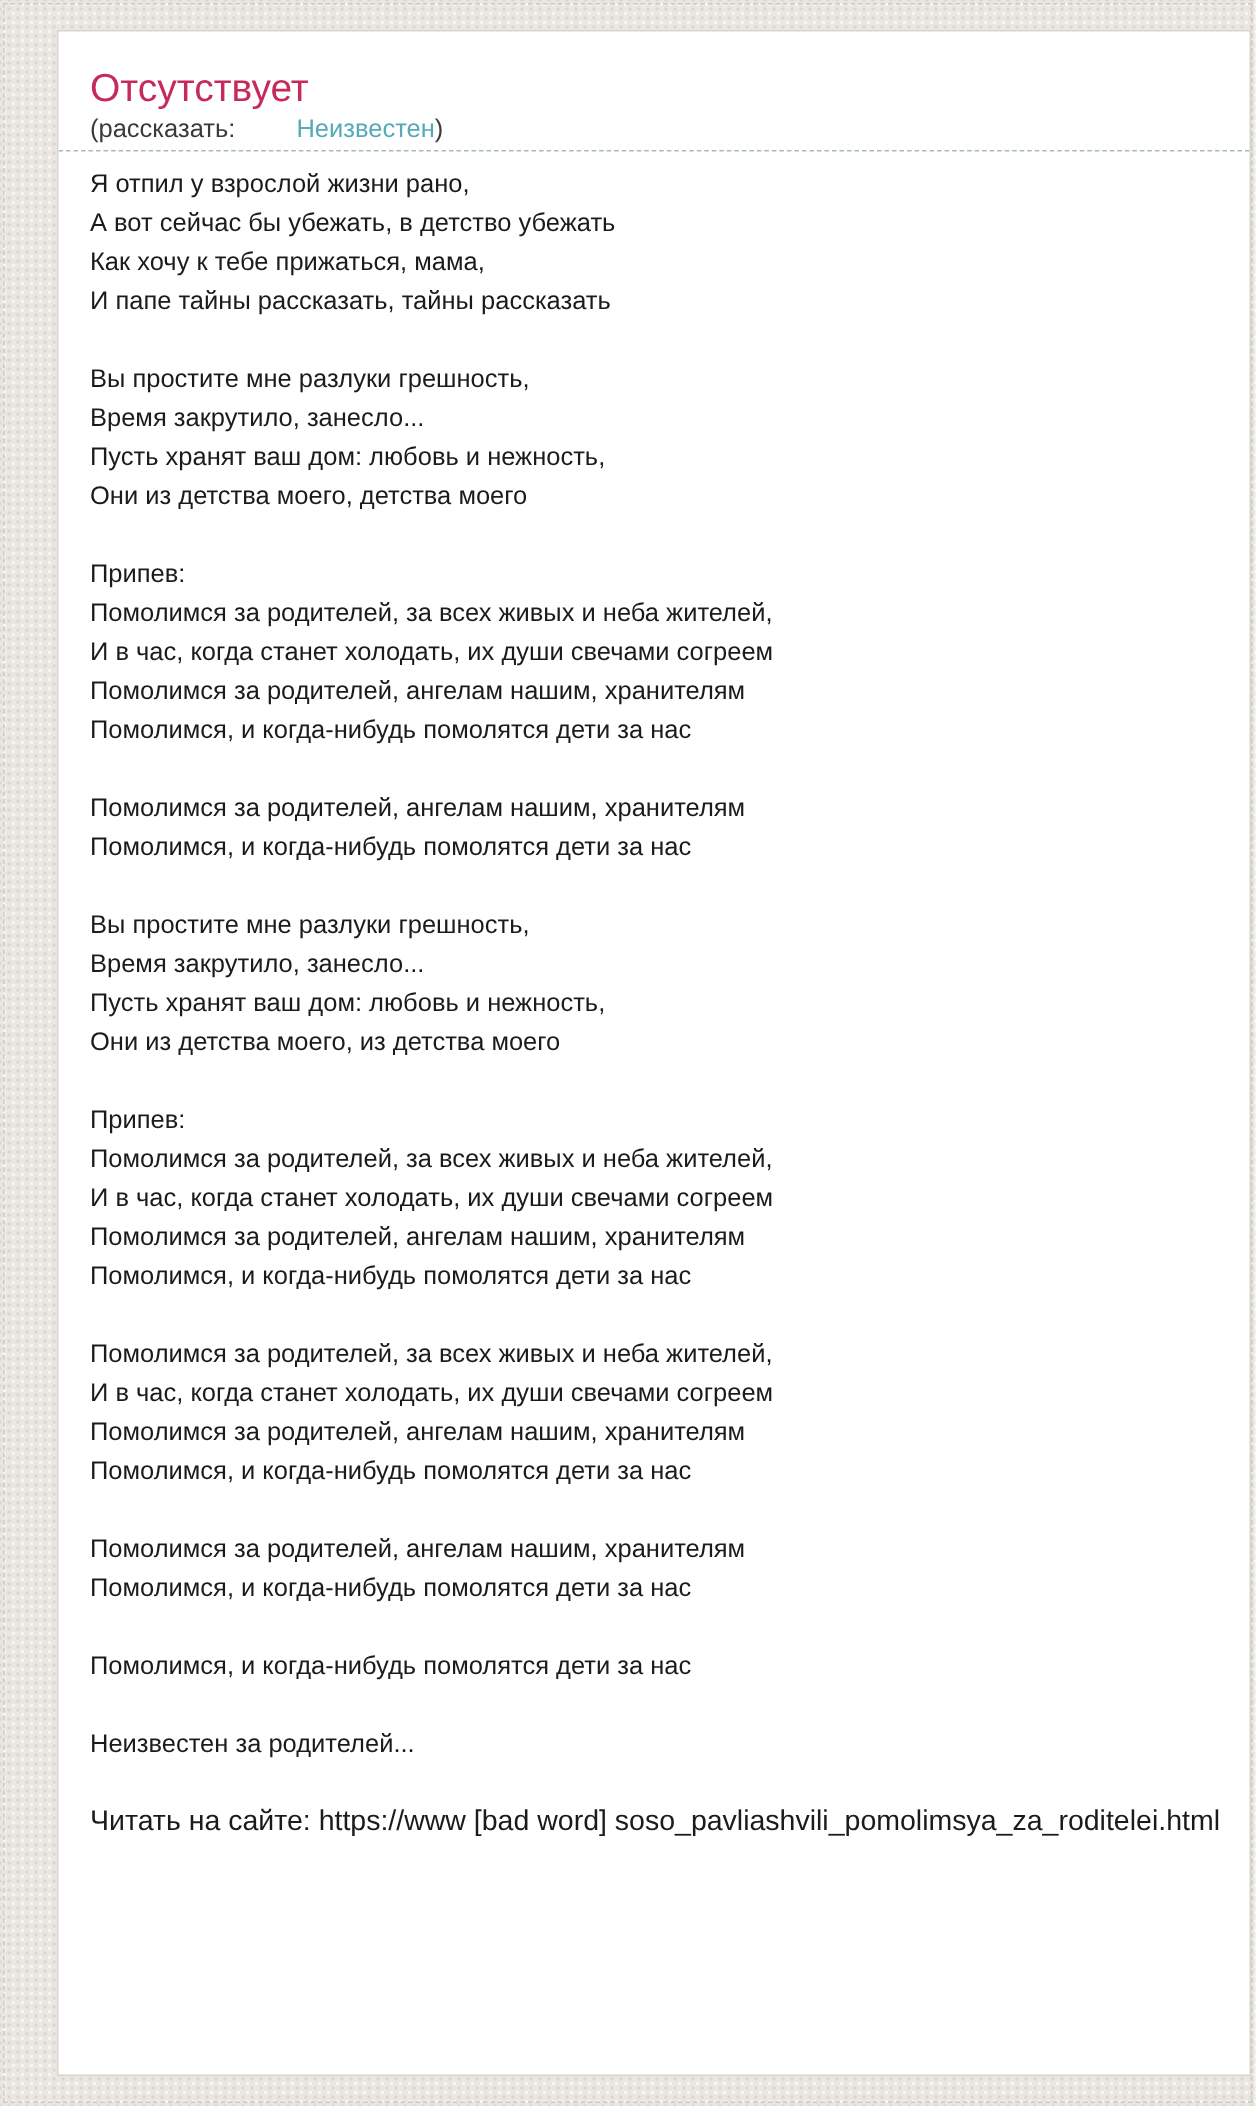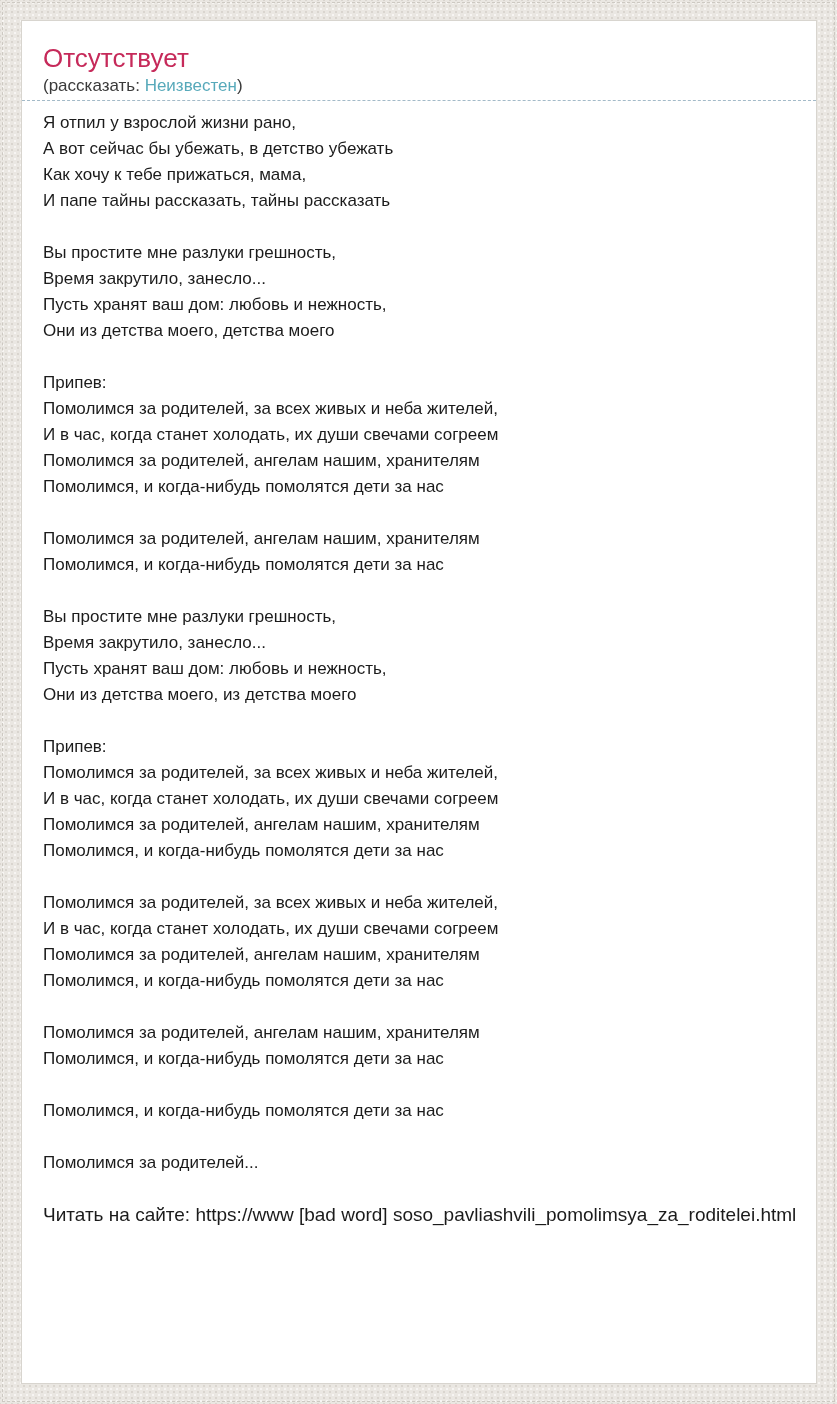--- a/index.html
+++ b/index.html
@@ -23,21 +23,21 @@
     background-position:0 0,3px 3px;
     position:relative;
   }
   .stitched{
     position:absolute;left:2px;top:2px;right:2px;bottom:2px;
     border:1px dashed #cdc9c2;
     pointer-events:none;
   }
   .card{
     position:absolute;
-    left:21px;top:20px;
+    left:38px;top:20px;
     width:796px;height:1364px;
     background:#ffffff;
     border:1px solid var(--card-border);
     overflow:hidden;
   }
   .header{padding:22px 21px 0;}
   h1.song-title{
     margin:0;
     font-size:26px;
     line-height:30px;
@@ -47,20 +47,21 @@
   .artist-line{
     margin-top:3px;
     font-size:17px;
     line-height:20px;
     color:#3a3a3a;
   }
   .artist-line a{
     color:var(--artist-link);
     text-decoration:none;
     cursor:pointer;
+    margin-left:36px;
   }
   .separator{
     height:0;
     margin-top:4px;
     border-bottom:1px dashed var(--separator);
   }
   .lyrics{
     padding:9px 21px 0;
     font-size:17px;
     line-height:26px;
@@ -116,16 +117,16 @@
 И в час, когда станет холодать, их души свечами согреем
 Помолимся за родителей, ангелам нашим, хранителям
 Помолимся, и когда-нибудь помолятся дети за нас</p>
     <p>Помолимся за родителей, за всех живых и неба жителей,
 И в час, когда станет холодать, их души свечами согреем
 Помолимся за родителей, ангелам нашим, хранителям
 Помолимся, и когда-нибудь помолятся дети за нас</p>
     <p>Помолимся за родителей, ангелам нашим, хранителям
 Помолимся, и когда-нибудь помолятся дети за нас</p>
     <p>Помолимся, и когда-нибудь помолятся дети за нас</p>
-    <p>Помолимся за родителей...</p>
+    <p>Неизвестен за родителей...</p>
   </div>
   <p class="footer-line">Читать на сайте: https://www [bad word] soso_pavliashvili_pomolimsya_za_roditelei.html</p>
 </div>
 
 </body></html>

